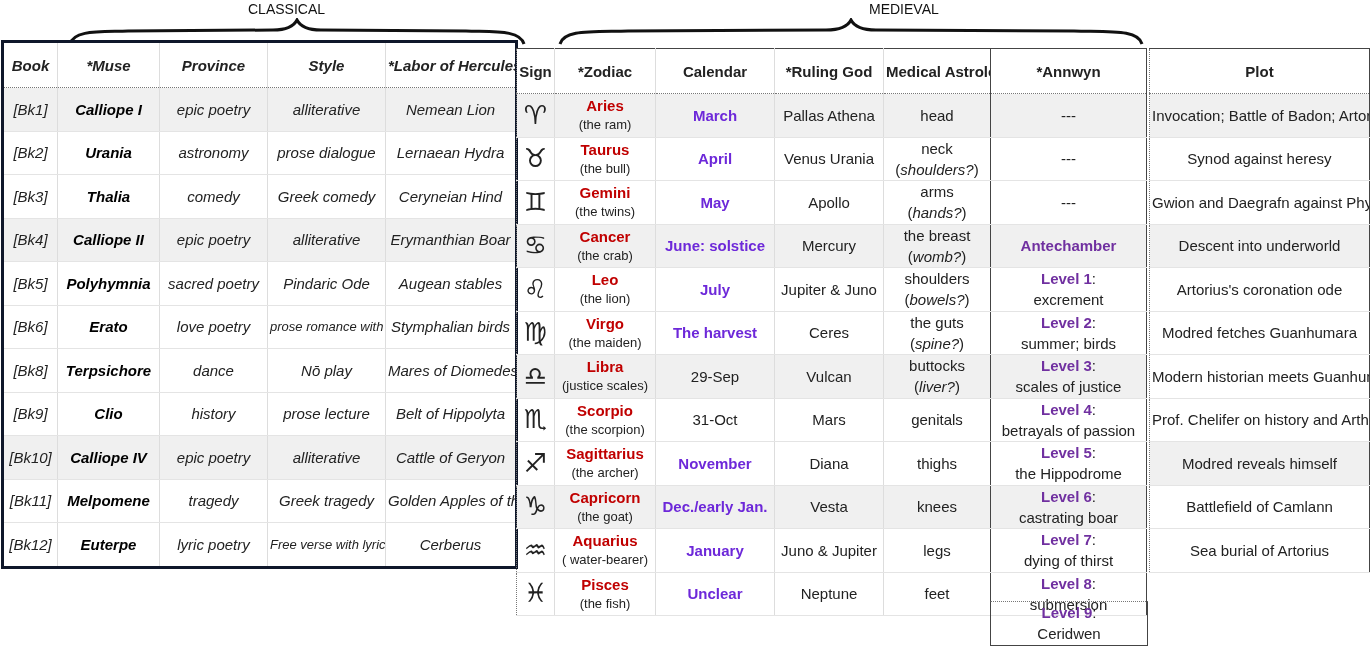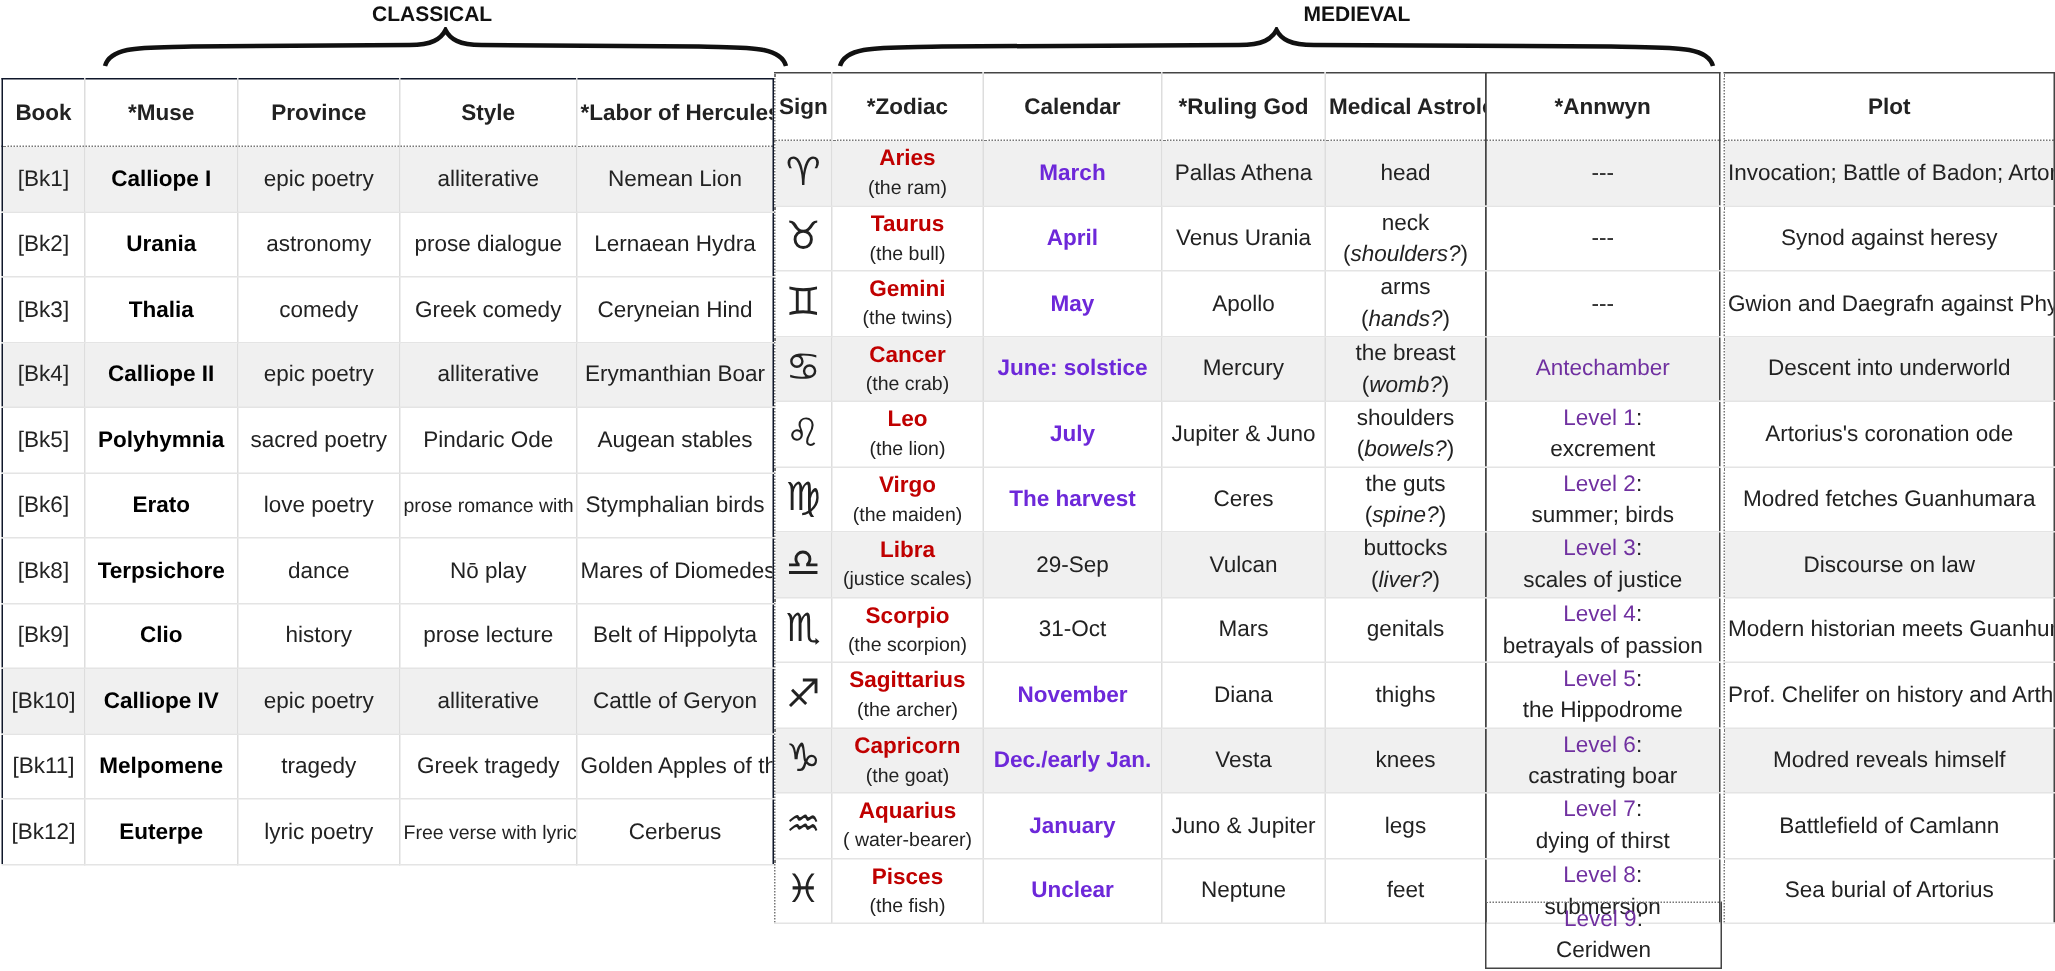--- a/index.html
+++ b/index.html
@@ -1,33 +1,33 @@
 <!DOCTYPE html>
 <html><head>
 <meta charset="utf-8">
 <style>
   html,body{margin:0;padding:0;background:#fff;}
   body{width:1370px;height:647px;position:relative;overflow:hidden;font-family:"Liberation Sans",sans-serif;color:#222;}
-  .era-label{position:absolute;top:1px;font-weight:bold;font-size:14px;color:#111;}
+  .era-label{position:absolute;top:1px;font-weight:normal;font-size:14px;color:#111;}
   .brace{position:absolute;top:18px;height:28px;}
   .tbl{position:absolute;border-collapse:collapse;table-layout:fixed;font-size:15px;}
   .tbl td,.tbl th{text-align:center;vertical-align:middle;padding:0 2px;line-height:21px;overflow:hidden;white-space:nowrap;}
   .tbl th{font-weight:bold;font-size:15px;height:44px;border-bottom:1px dotted #777;border-right:1px solid #ddd;background:#fff;}
   .tbl td{height:42.5px;border-right:1px solid #ddd;border-bottom:1px solid #e4e4e4;}
   .tbl tr.shade td{background:#f0f0f0;}
   .tbl td:last-child,.tbl th:last-child{border-right:none;}
   .muse{color:#000000;font-weight:bold;}
   .zod{color:#c00000;font-weight:bold;display:block;line-height:19px;}
   .zsub{font-size:13px;display:block;line-height:19px;}
   .cal-blue{color:#6d28d9;font-weight:bold;}
-  .lvl{color:#7030a0;font-weight:normal;}
+  .lvl{color:#7030a0;font-weight:bold;}
   .small{font-size:13px;line-height:18px;}
   .sign{font-size:26px;line-height:26px;font-family:"DejaVu Sans",sans-serif;}
   .wrap{white-space:normal;}
-  #t-classical{left:1px;top:52px;width:514px;border:1px solid #0f172a;}
+  #t-classical{left:1px;top:40px;width:514px;border:3px solid #0f172a;font-style:italic;}
   #t-medieval{left:516px;top:48px;width:474px;border:1px solid #444;border-left:1px dotted #777;}
   #t-annwyn{left:990px;top:48px;width:156px;border:1px solid #444;}
   #t-plot{left:1149px;top:48px;width:220px;border:1px solid #444;border-left:1px dotted #777;}
   .lvl9{position:absolute;left:990px;top:601px;width:156px;height:43px;border:1px solid #444;border-top:1px dotted #777;text-align:center;font-size:15px;line-height:21px;}
 </style>
 </head>
 <body>
 
 <div class="era-label" style="left:248px;">CLASSICAL</div>
 <svg class="brace" style="left:68px;width:458px;" viewBox="0 0 458 28">
@@ -351,23 +351,20 @@
       </tr>
       <tr class="shade">
         <td class="wrap">Descent into underworld</td>
       </tr>
       <tr>
         <td class="wrap">Artorius's coronation ode</td>
       </tr>
       <tr>
         <td class="wrap">Modred fetches Guanhumara</td>
       </tr>
-      <tr class="shade">
-        <td class="wrap">Discourse on law</td>
-      </tr>
       <tr>
         <td class="wrap">Modern historian meets Guanhumara's ghost</td>
       </tr>
       <tr>
         <td class="wrap">Prof. Chelifer on history and Arthur's defeat</td>
       </tr>
       <tr class="shade">
         <td class="wrap">Modred reveals himself</td>
       </tr>
       <tr>

